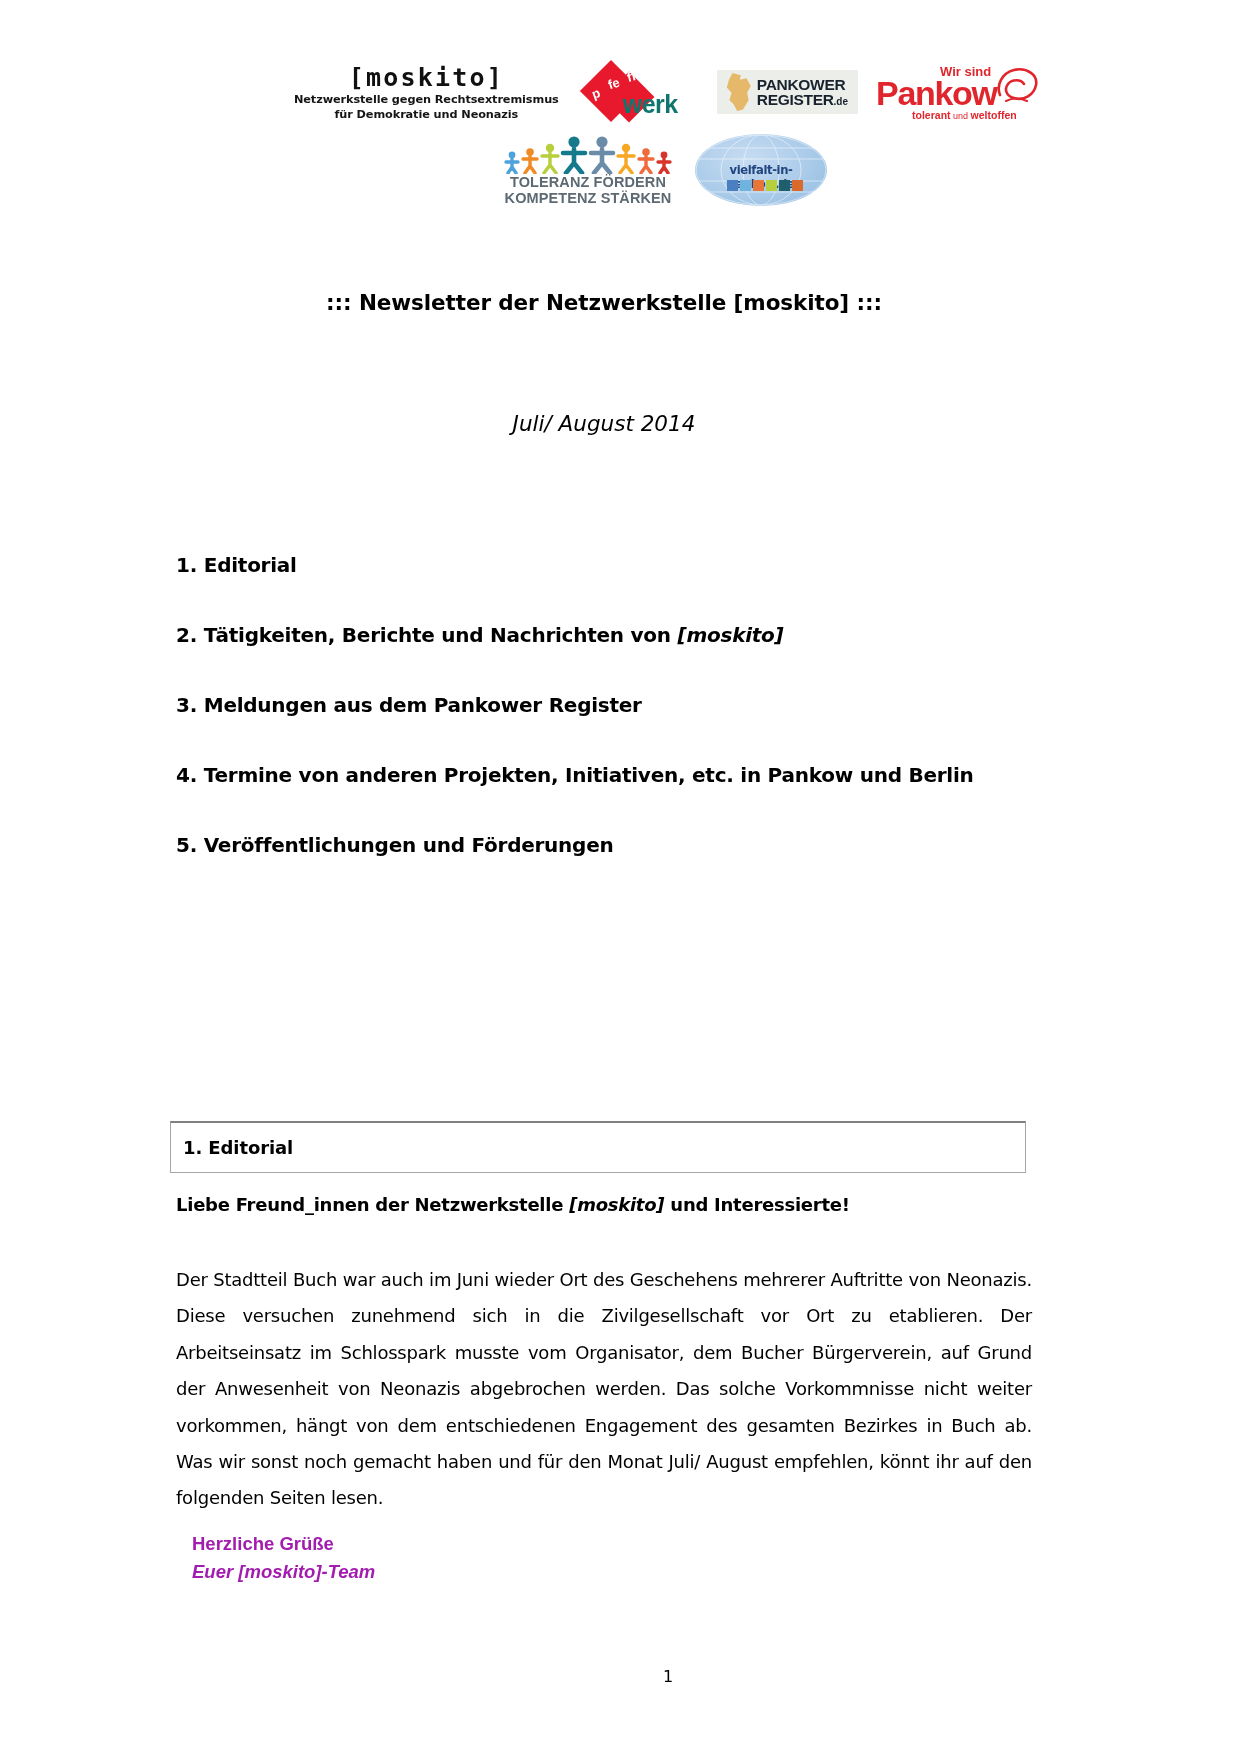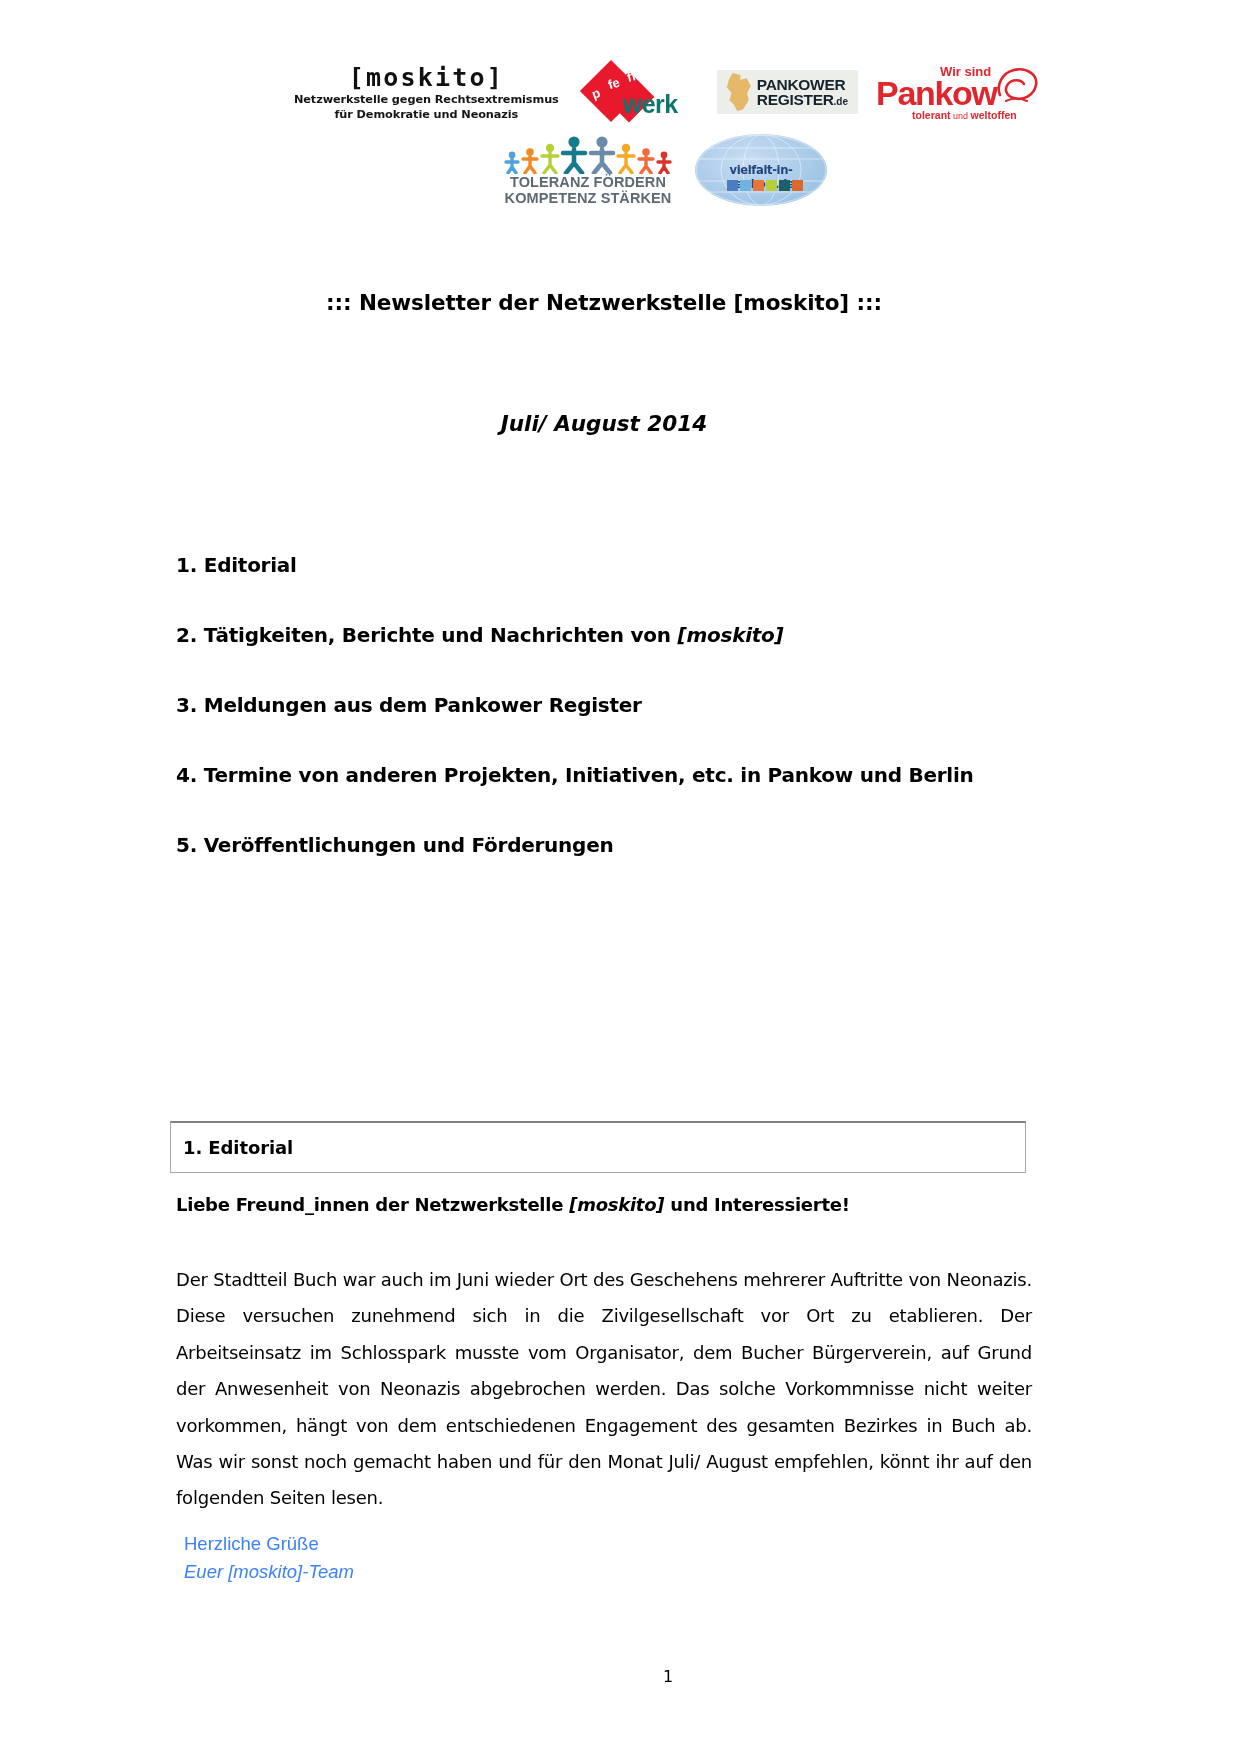--- a/index.html
+++ b/index.html
@@ -271,21 +271,21 @@
     letter-spacing: -0.1px;
     color: #000;
   }
 
   .title-date {
     position: absolute;
     left: 0; top: 411px;
     width: 856px;
     text-align: center;
     font-family: "DejaVu Sans", sans-serif;
-    font-weight: bold;
+    font-weight: normal;
     font-style: italic;
     font-size: 21.5px;
     color: #000;
   }
 
   .toc {
     position: absolute;
     left: 0;
     top: 553px;
     width: 856px;
@@ -345,27 +345,28 @@
     font-family: "DejaVu Sans", sans-serif;
     font-size: 18px;
     line-height: 36.4px;
     text-align: justify;
     color: #000;
     letter-spacing: -0.22px;
   }
 
   .closing {
     position: absolute;
-    left: 8px;
+    left: 16px;
     top: 1530px;
     width: 856px;
     font-family: "Liberation Sans", sans-serif;
     font-size: 18.5px;
     line-height: 28px;
-    color: #3b82f6;
+    color: #a21caf;
+    font-weight: bold;
   }
   .closing .team { font-style: italic; }
 
   .page-number {
     position: absolute;
     left: 0;
     top: 1667px;
     width: 1240px;
     text-align: center;
     font-family: "DejaVu Sans", sans-serif;

